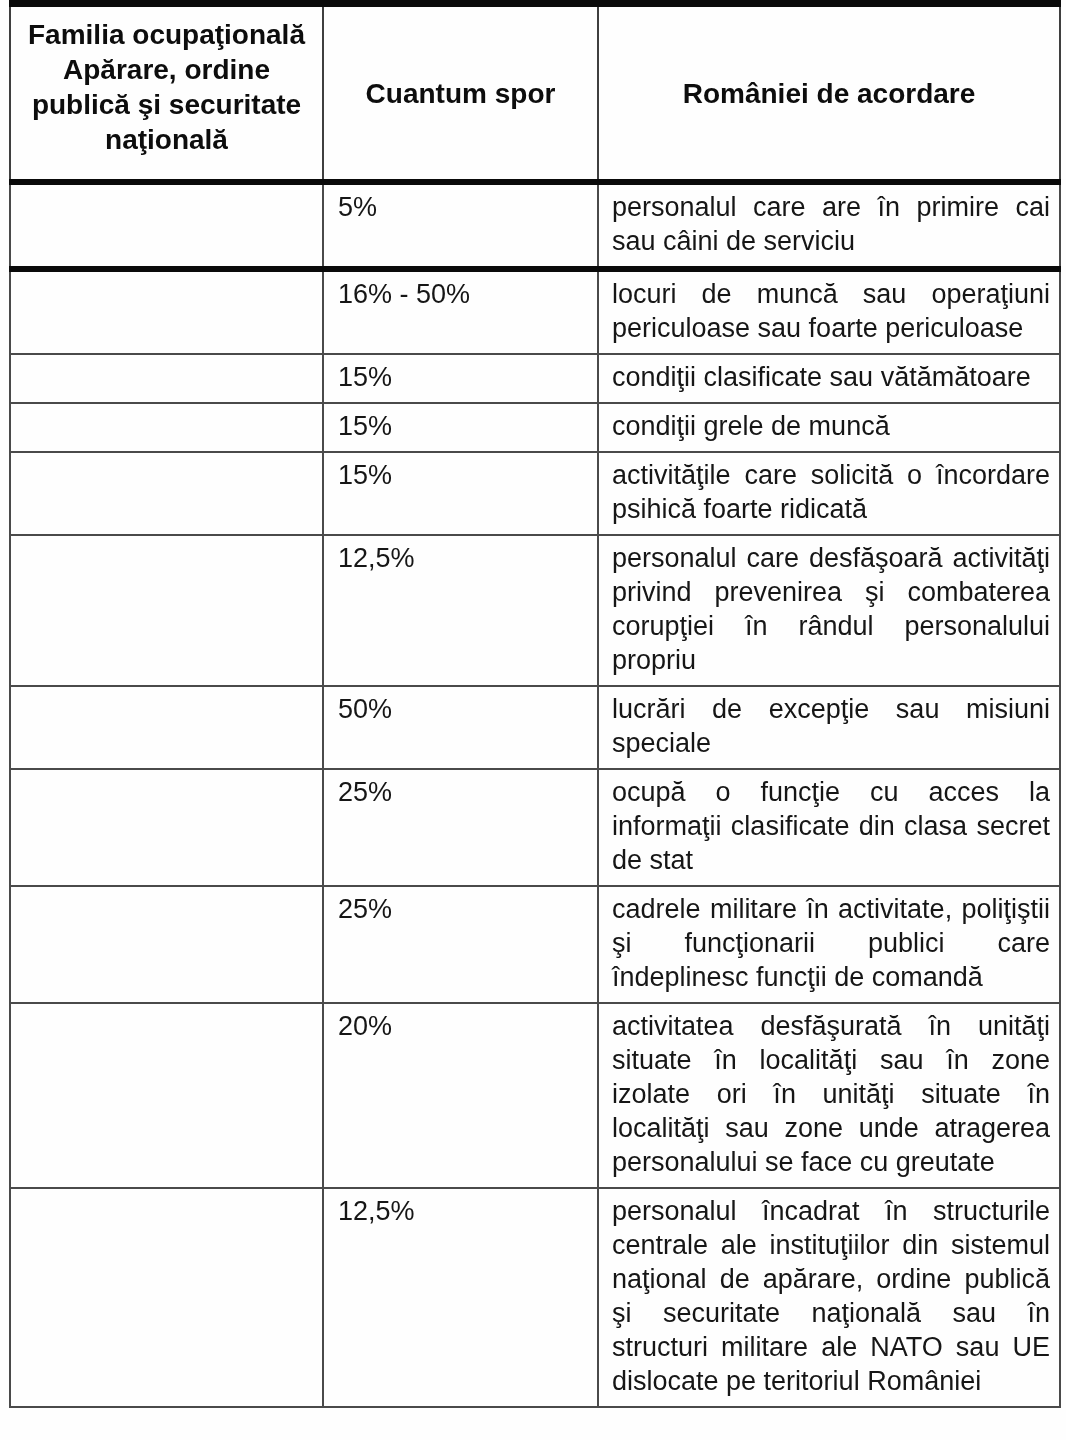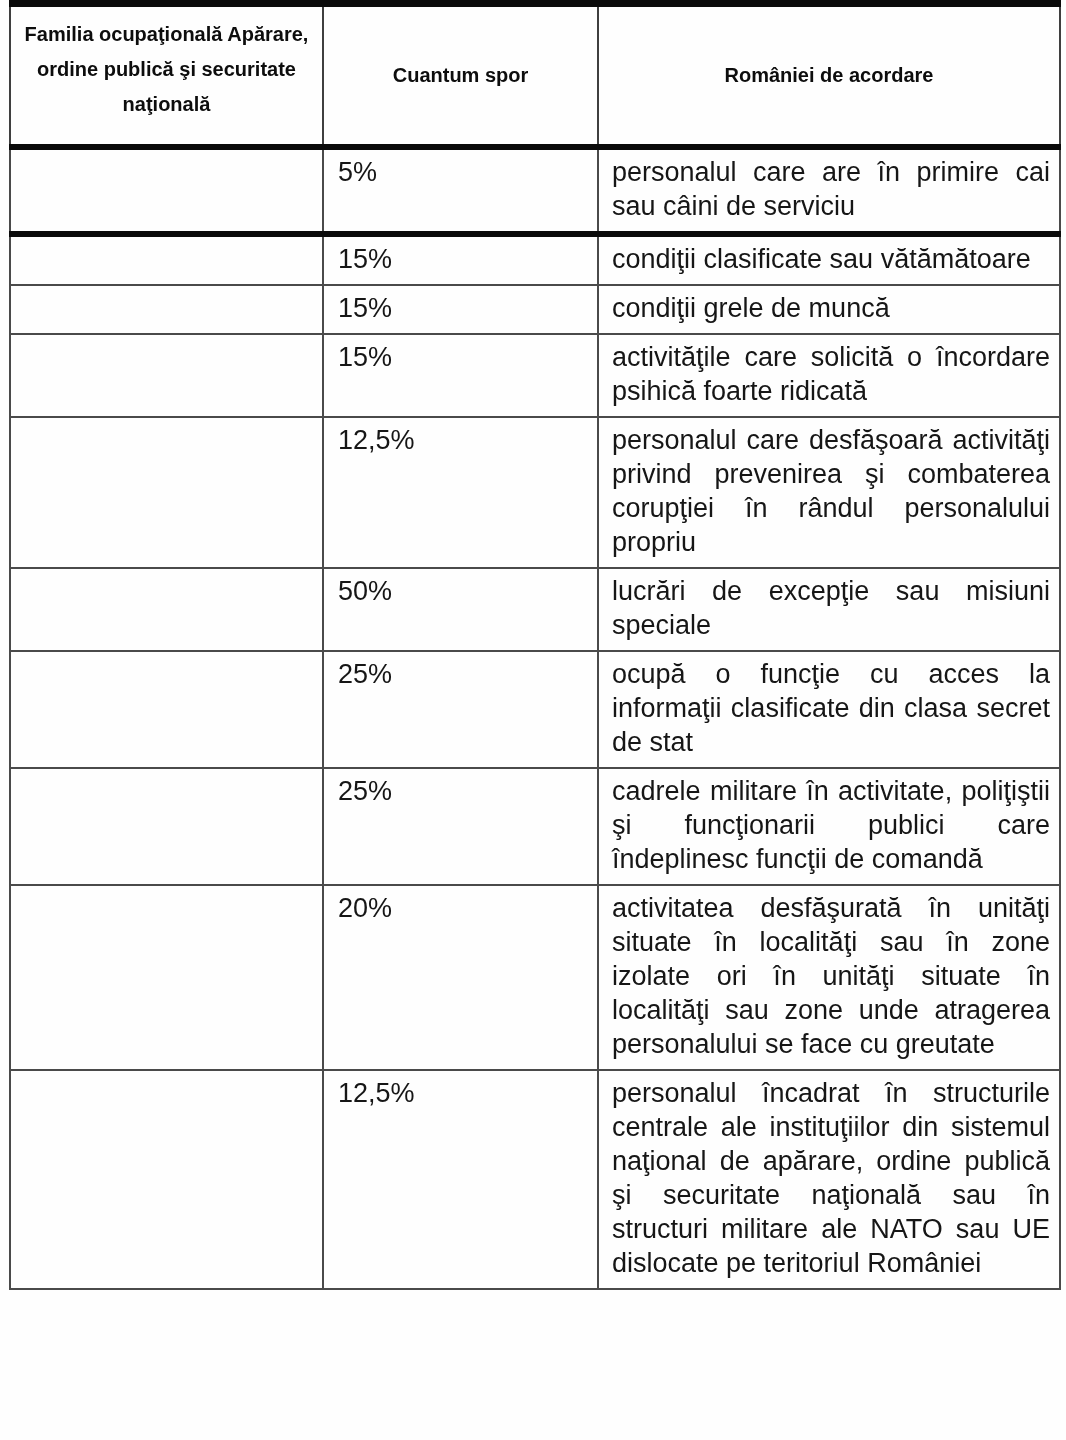--- a/index.html
+++ b/index.html
@@ -30,21 +30,21 @@
   th, td {
     border: 2px solid #3f3f3f;
     vertical-align: top;
     -webkit-font-smoothing: antialiased;
   }
 
   thead th {
     border-top: 7px solid #0a0a0a;
     border-bottom: 6px solid #0a0a0a;
     font-weight: bold;
-    font-size: 20px;
+    font-size: 28px;
     line-height: 35px;
     text-align: center;
     padding: 10px 8px 22px 8px;
     color: #0d0d0d;
   }
   thead th.h2, thead th.h3 {
     vertical-align: middle;
     padding-bottom: 10px;
   }
 
@@ -83,20 +83,25 @@
       </tr>
     </thead>
     <tbody>
         <tr class="thick-bottom">
           <td class="familia"></td>
           <td class="cuantum">5%</td>
           <td class="conditii">personalul care are în primire cai sau câini de serviciu</td>
         </tr>
         <tr>
           <td class="familia"></td>
+          <td class="cuantum">16% - 50%</td>
+          <td class="conditii">locuri de muncă sau operaţiuni periculoase sau foarte periculoase</td>
+        </tr>
+        <tr>
+          <td class="familia"></td>
           <td class="cuantum">15%</td>
           <td class="conditii">condiţii clasificate sau vătămătoare</td>
         </tr>
         <tr>
           <td class="familia"></td>
           <td class="cuantum">15%</td>
           <td class="conditii">condiţii grele de muncă</td>
         </tr>
         <tr>
           <td class="familia"></td>

